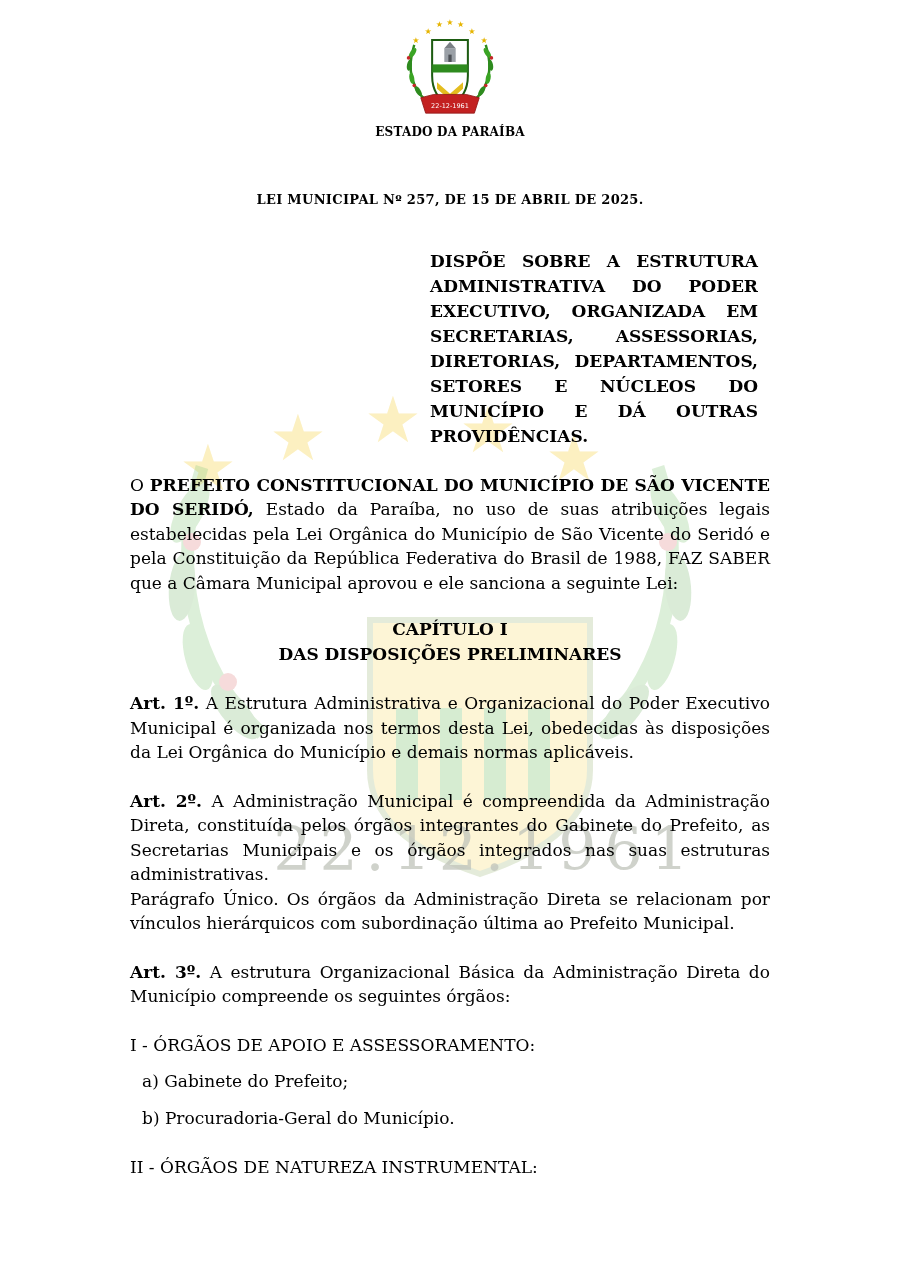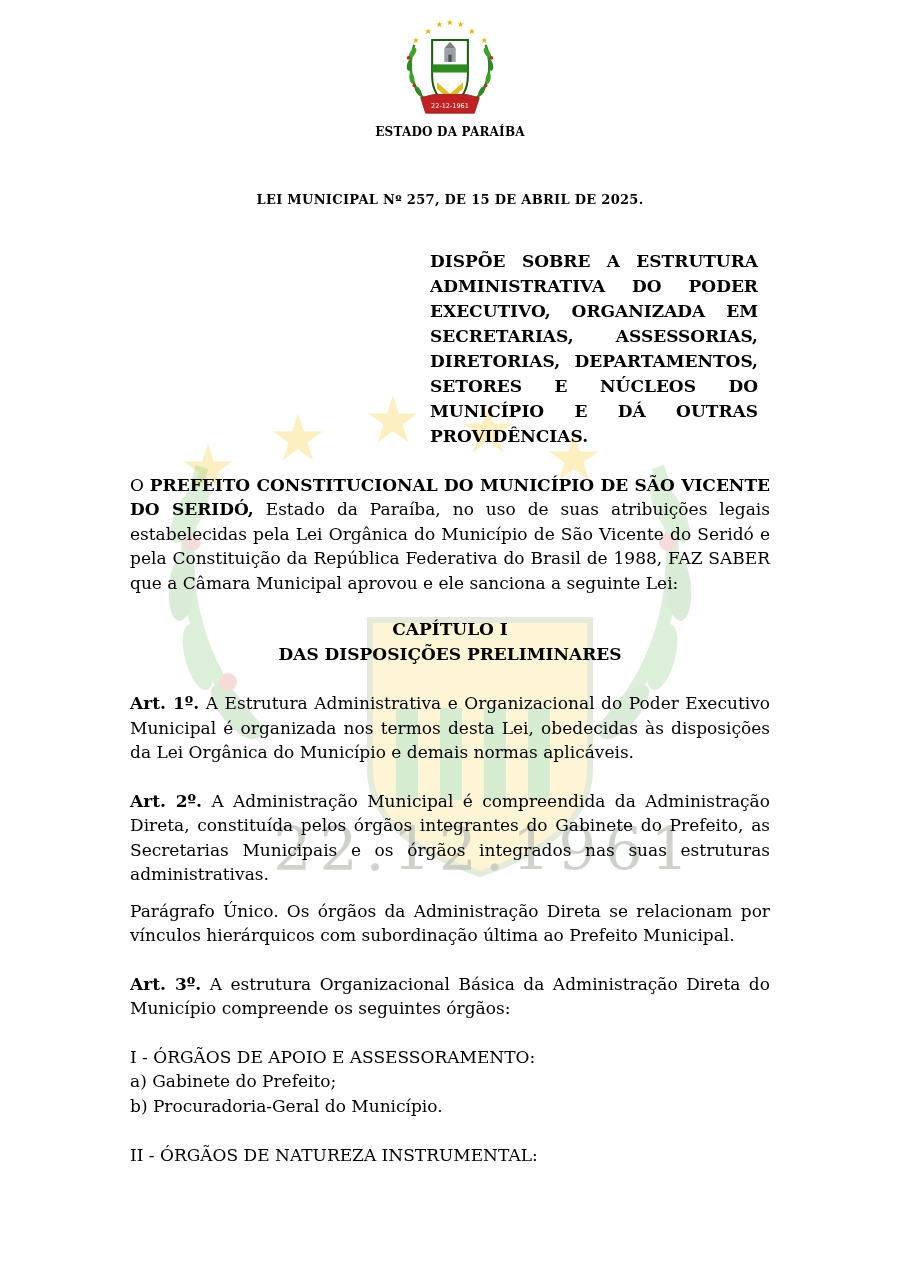--- a/index.html
+++ b/index.html
@@ -43,23 +43,23 @@
     font-size:13px;
     letter-spacing:0.3px;
   }
   .ementa {
     margin:36px 12px 0 300px;
     font-weight:700;
     text-align:justify;
     line-height:25px;
   }
   .para { margin:24px 0 0 0; text-align:justify; }
-  .flush { margin-top:12px; }
+  .flush { margin-top:0; }
   .chapter { margin-top:22px; text-align:center; font-weight:700; line-height:25px; }
-  .list-item { margin:0; text-align:left; }
+  .list-item { margin:12px; text-align:left; }
   .sec2 { margin-top:25px; }
   strong { font-weight:700; }
 </style>
 </head>
 <body>
 
 <div class="page">
 
   <svg class="watermark" viewBox="0 0 580 520" aria-hidden="true">
     <g fill="#f3c81e" opacity="0.5" font-size="64" text-anchor="middle" font-family="DejaVu Sans, sans-serif">

